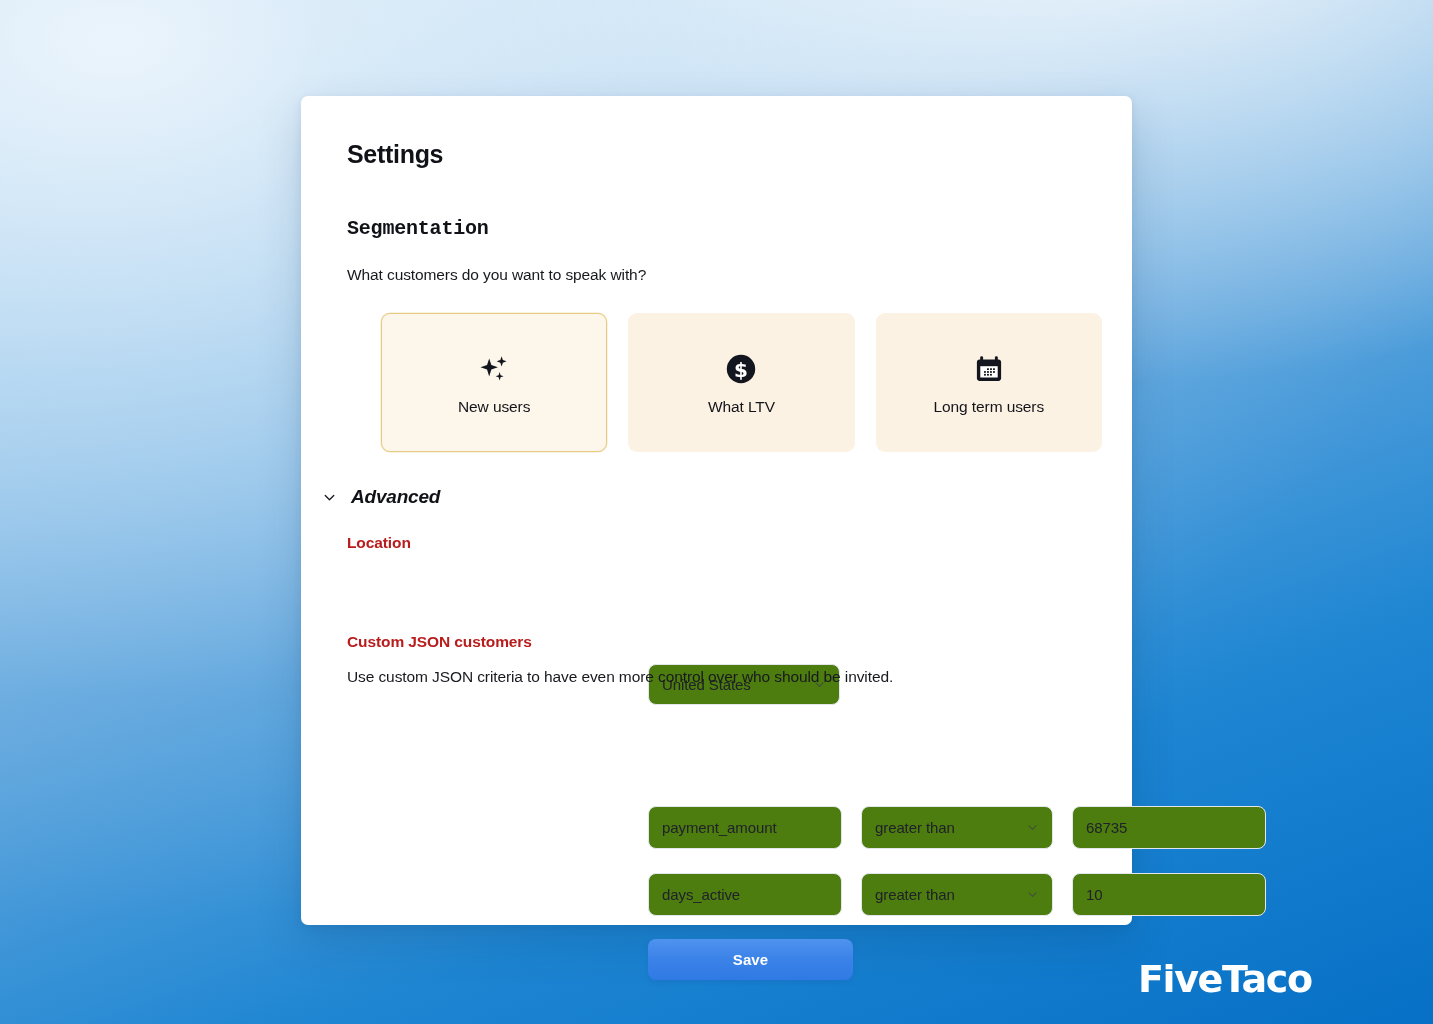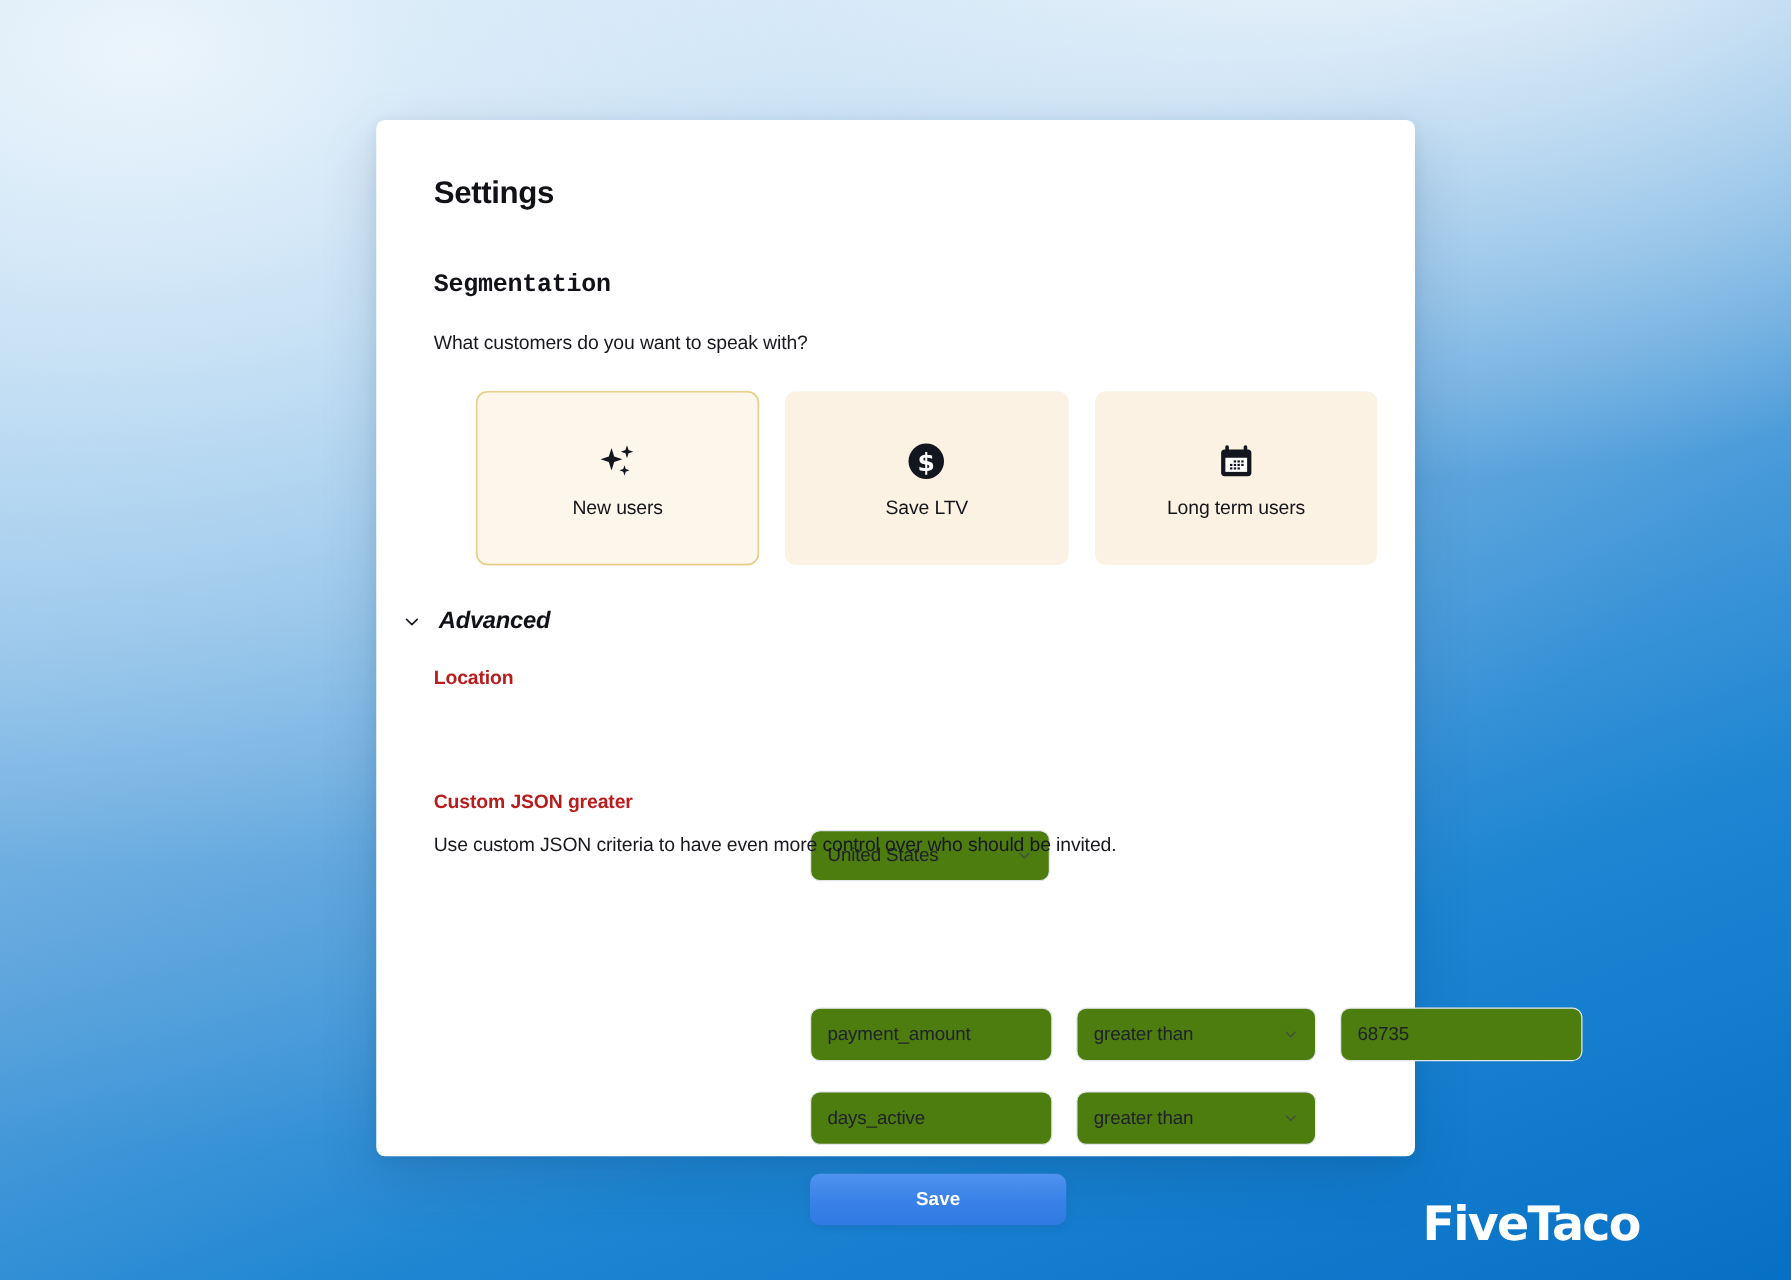--- a/index.html
+++ b/index.html
@@ -255,21 +255,21 @@
         <span class="segment-label">New users</span>
       </div>
 
       <div class="segment-card">
         <span class="segment-icon">
           <svg width="34" height="34" viewBox="0 0 34 34" xmlns="http://www.w3.org/2000/svg">
             <circle cx="17" cy="17" r="14.2" fill="#14161f"></circle>
             <text x="17" y="24.6" text-anchor="middle" font-family="DejaVu Sans, sans-serif" font-size="20" font-weight="bold" fill="#ffffff">$</text>
           </svg>
         </span>
-        <span class="segment-label">Save LTV</span>
+        <span class="segment-label">What LTV</span>
       </div>
 
       <div class="segment-card">
         <span class="segment-icon">
           <svg width="34" height="34" viewBox="0 0 34 34" xmlns="http://www.w3.org/2000/svg">
             <rect x="8.2" y="4.2" width="2.9" height="6.2" rx="1.3" fill="#14161f"></rect>
             <rect x="22.9" y="4.2" width="2.9" height="6.2" rx="1.3" fill="#14161f"></rect>
             <path d="M4.9 10.2 C4.9 8.7 6.0 7.6 7.5 7.6 H26.5 C28.0 7.6 29.1 8.7 29.1 10.2 V26.3 C29.1 27.8 28.0 28.9 26.5 28.9 H7.5 C6.0 28.9 4.9 27.8 4.9 26.3 Z" fill="#14161f"></path>
             <rect x="8.3" y="14.2" width="17.4" height="11.3" fill="#ffffff"></rect>
             <g fill="#14161f">
@@ -300,21 +300,21 @@
 
     <div class="field-label" id="location-label">Location</div>
 
     <div class="input-box select-box" id="location-select">
       <span>United States</span>
       <svg class="chev" viewBox="0 0 20 20" fill="none" xmlns="http://www.w3.org/2000/svg">
         <path d="M4.6 7.4 L10 12.8 L15.4 7.4" stroke="#3d4149" stroke-width="1.7" stroke-linecap="round" stroke-linejoin="round"></path>
       </svg>
     </div>
 
-    <div class="field-label" id="json-label">Custom JSON greater</div>
+    <div class="field-label" id="json-label">Custom JSON customers</div>
     <div class="help-text">Use custom JSON criteria to have even more control over who should be invited.</div>
 
     <div id="criteria-rows">
 
       <div class="criteria-row">
         <div class="input-box criteria-key">
           <span>payment_amount</span>
         </div>
         <div class="input-box select-box criteria-op">
           <span>greater than</span>
@@ -330,20 +330,23 @@
       <div class="criteria-row">
         <div class="input-box criteria-key">
           <span>days_active</span>
         </div>
         <div class="input-box select-box criteria-op">
           <span>greater than</span>
           <svg class="chev" viewBox="0 0 20 20" fill="none" xmlns="http://www.w3.org/2000/svg">
             <path d="M4.6 7.4 L10 12.8 L15.4 7.4" stroke="#3d4149" stroke-width="1.7" stroke-linecap="round" stroke-linejoin="round"></path>
           </svg>
         </div>
+        <div class="input-box criteria-val">
+          <span>10</span>
+        </div>
       </div>
 
     </div>
 
     <button id="save-button">Save</button>
 
   </div>
 
   <div id="brand-logo">FiveTaco</div>
 

